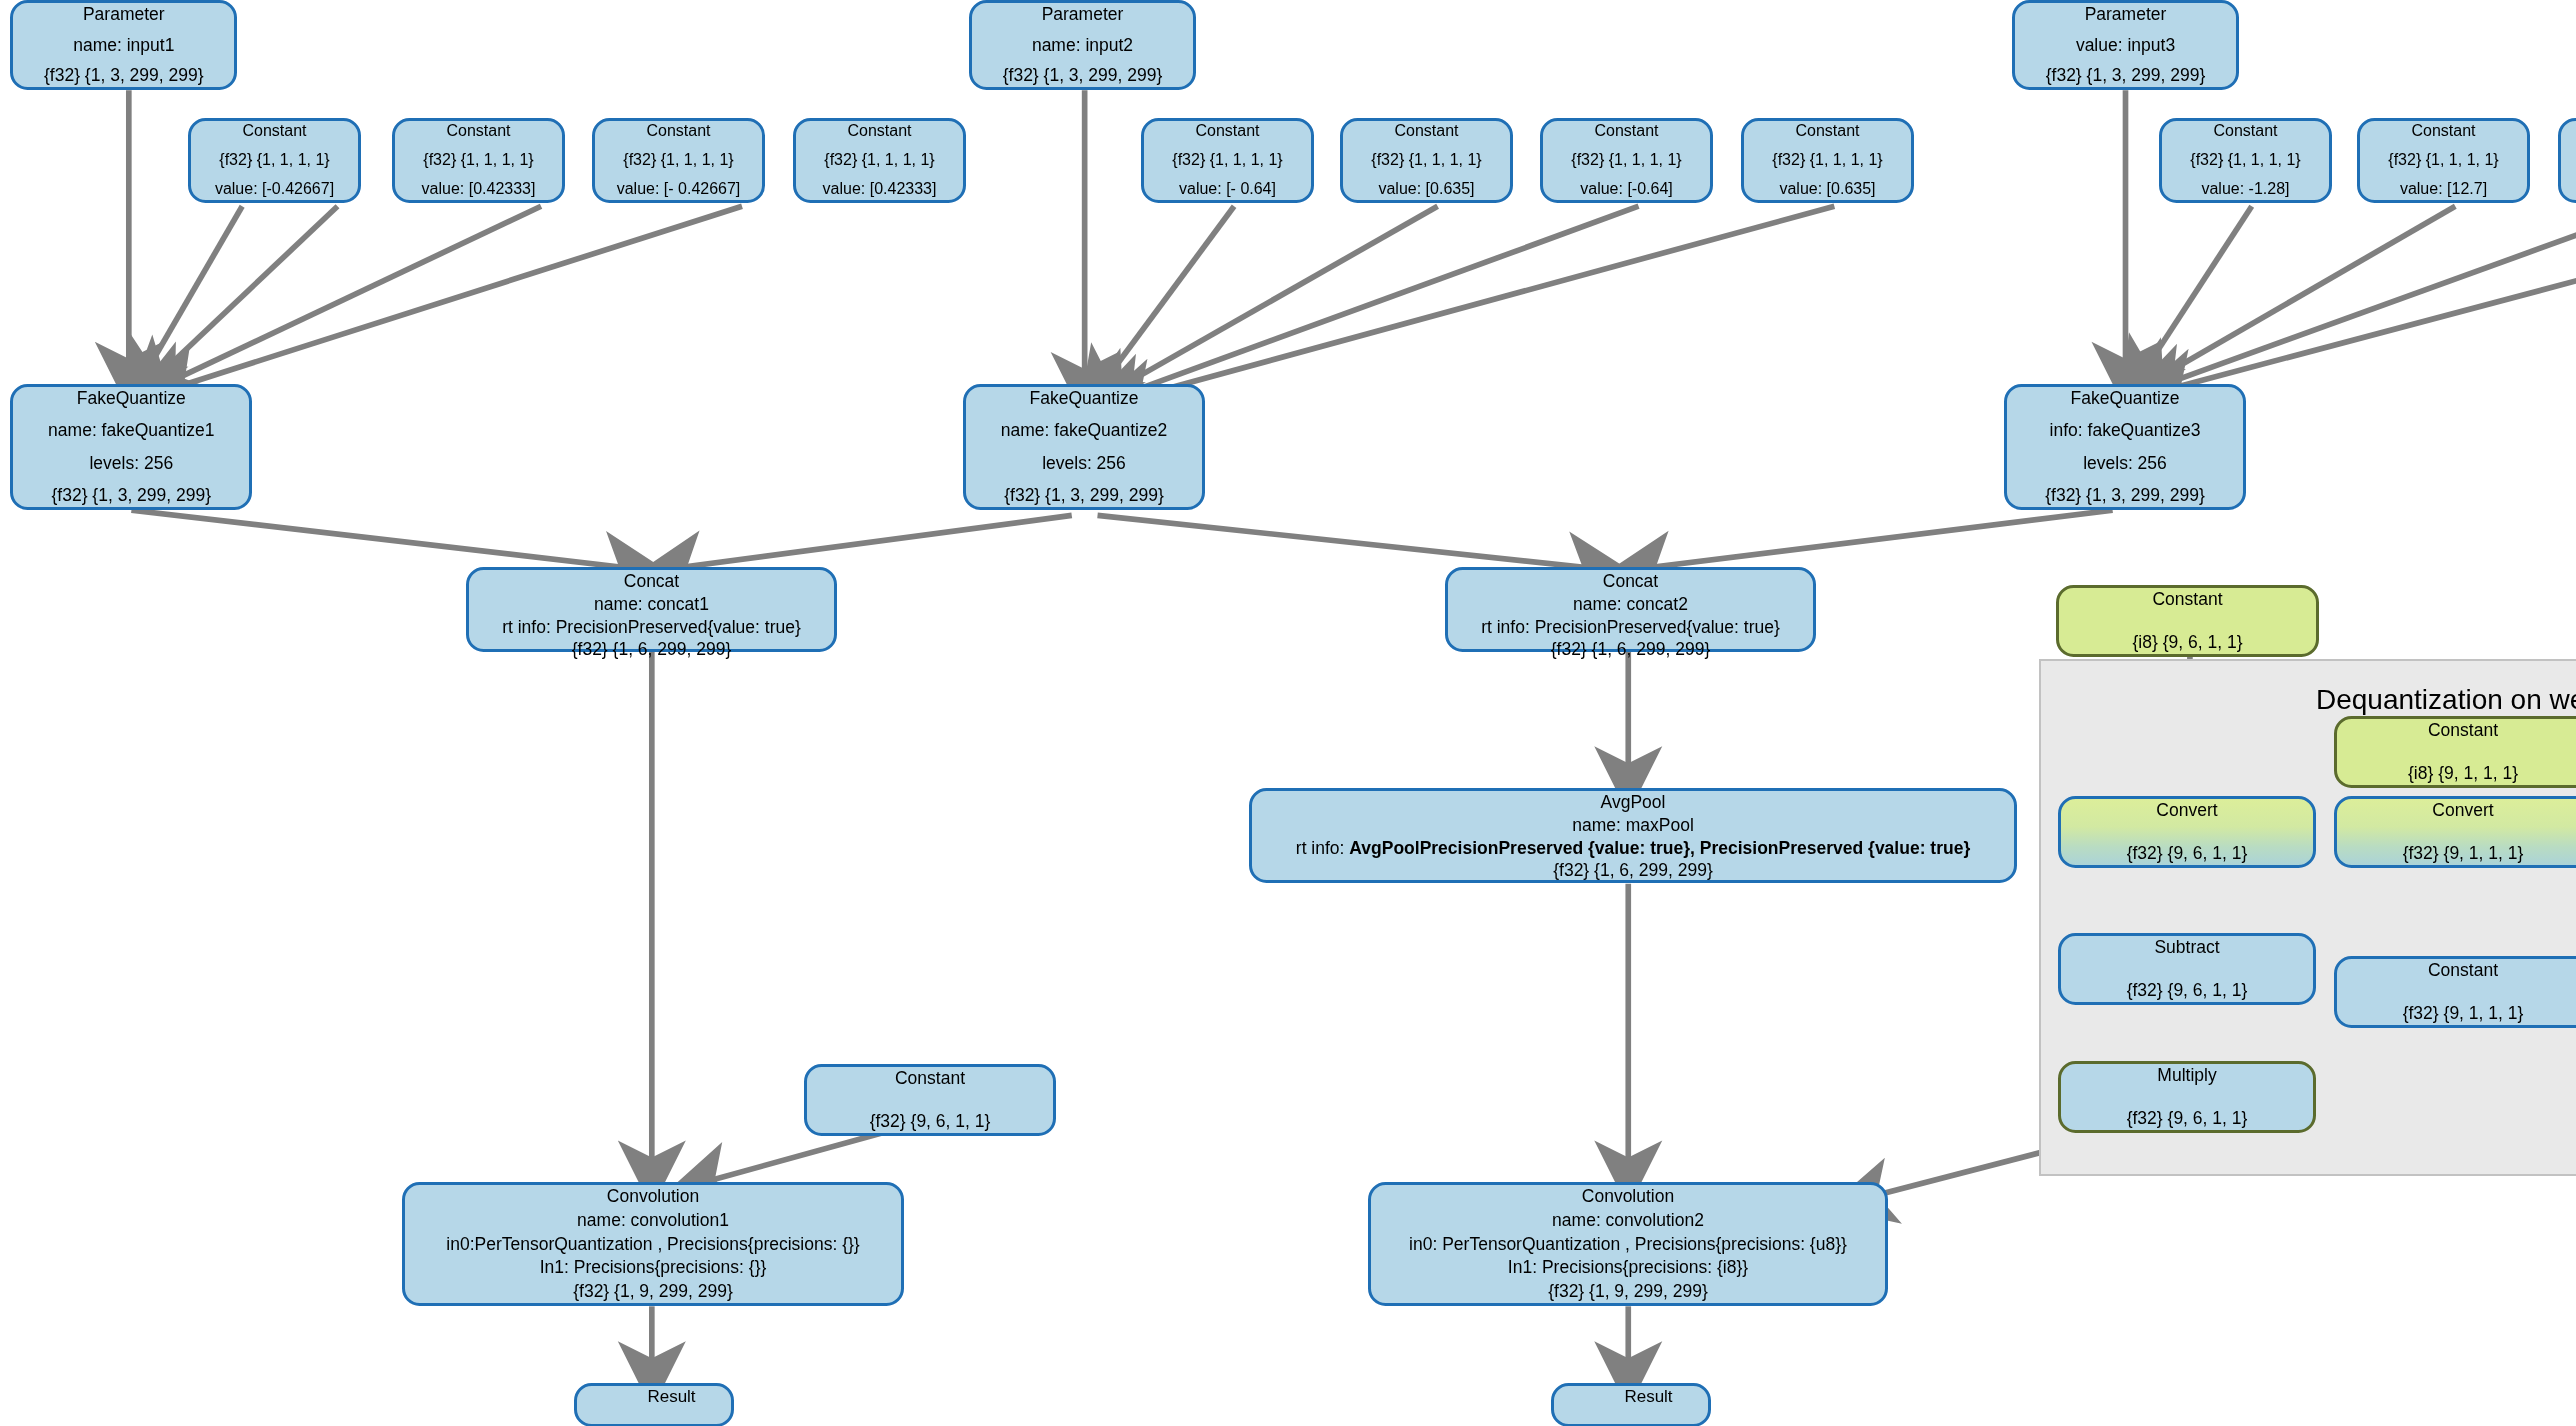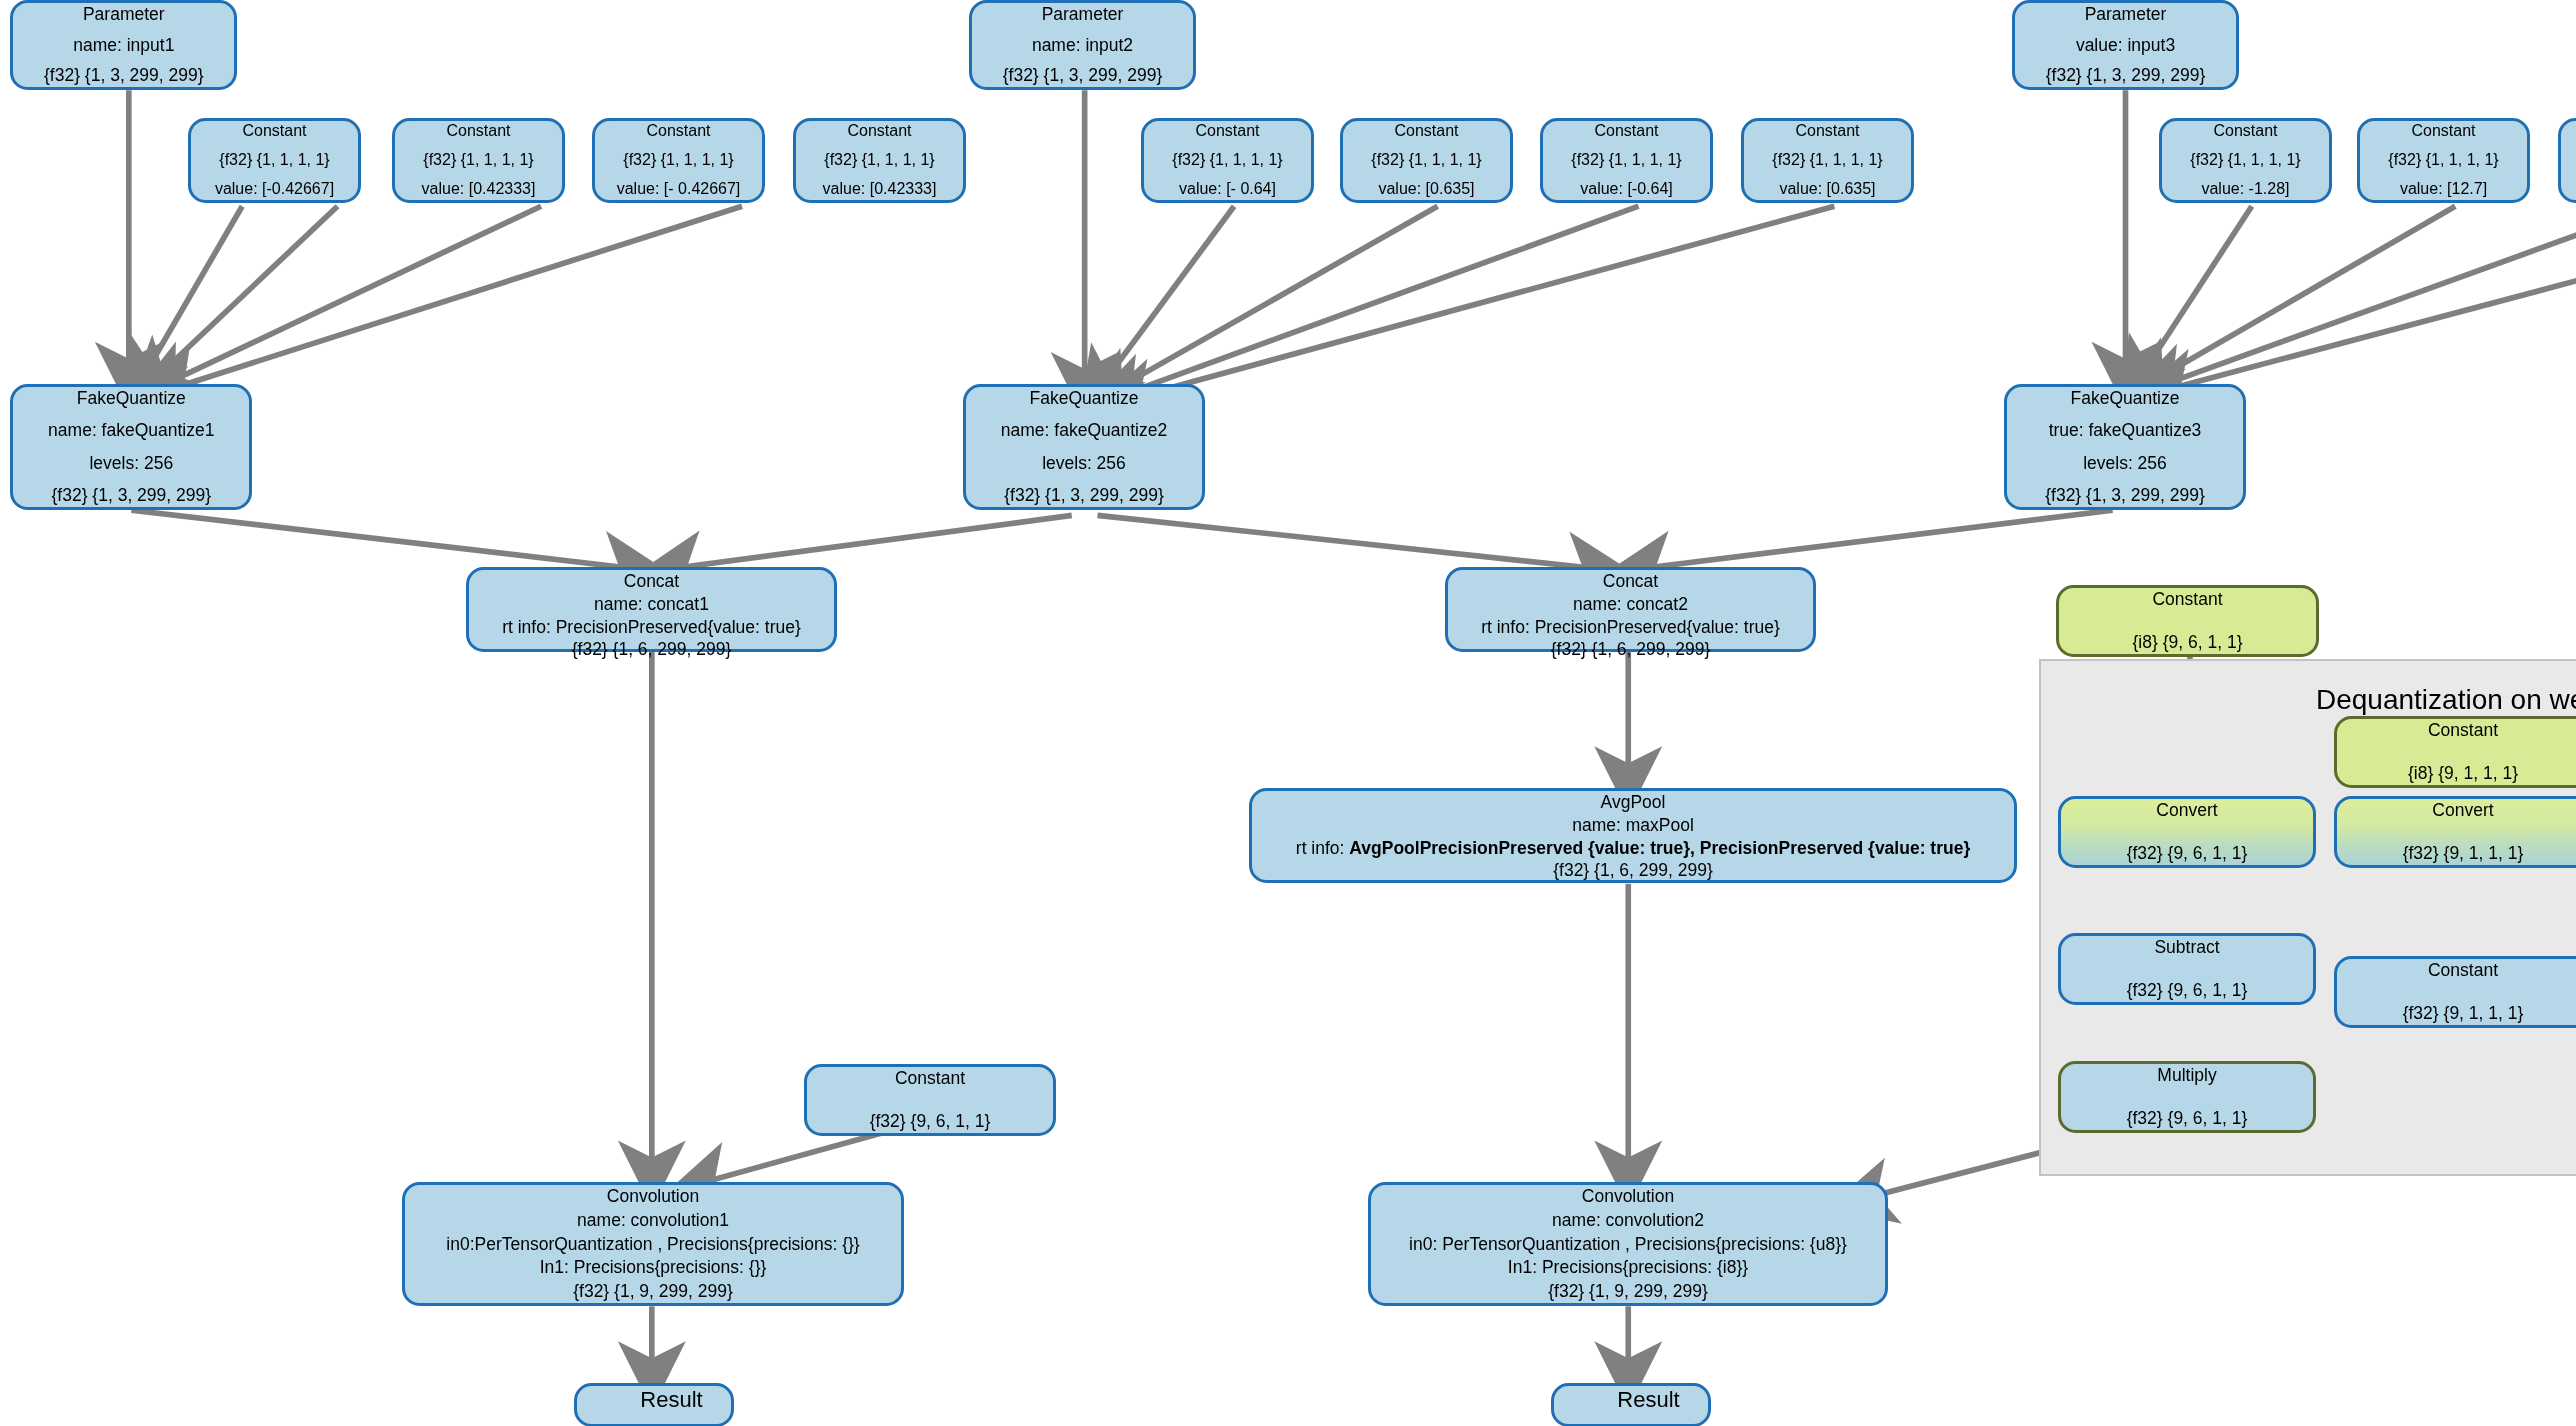--- a/index.html
+++ b/index.html
@@ -50,21 +50,21 @@
   .group-title{
     position:absolute;
     z-index:3;
     font-size:28px;
     color:#000;
     white-space:nowrap;
   }
 
   .fs-small{font-size:16px;}
   .fs-med{font-size:17.5px;}
-  .fs-big{font-size:22px;padding-left:35px;}
+  .fs-big{font-size:17px;padding-left:35px;}
   b{font-weight:bold;}
 </style>
 </head>
 <body>
 
 <div id="canvas">
 
   <div class="group-box" style="left:2039px;top:659px;width:630px;height:513px;"></div>
   <div class="group-title" style="left:2316px;top:684px;">Dequantization on weights</div>
 
@@ -216,21 +216,21 @@
 
   <div class="node blue fs-med" style="left:963px;top:384px;width:242px;height:126px;">
     <span class="ln">FakeQuantize</span>
     <span class="ln">name: fakeQuantize2</span>
     <span class="ln">levels: 256</span>
     <span class="ln">{f32} {1, 3, 299, 299}</span>
   </div>
 
   <div class="node blue fs-med" style="left:2004px;top:384px;width:242px;height:126px;">
     <span class="ln">FakeQuantize</span>
-    <span class="ln">true: fakeQuantize3</span>
+    <span class="ln">info: fakeQuantize3</span>
     <span class="ln">levels: 256</span>
     <span class="ln">{f32} {1, 3, 299, 299}</span>
   </div>
 
   <div class="node blue fs-med" style="left:466px;top:567px;width:371px;height:85px;">
     <span class="ln">Concat</span>
     <span class="ln">name: concat1</span>
     <span class="ln">rt info: PrecisionPreserved{value: true}</span>
     <span class="ln">{f32} {1, 6, 299, 299}</span>
   </div>

